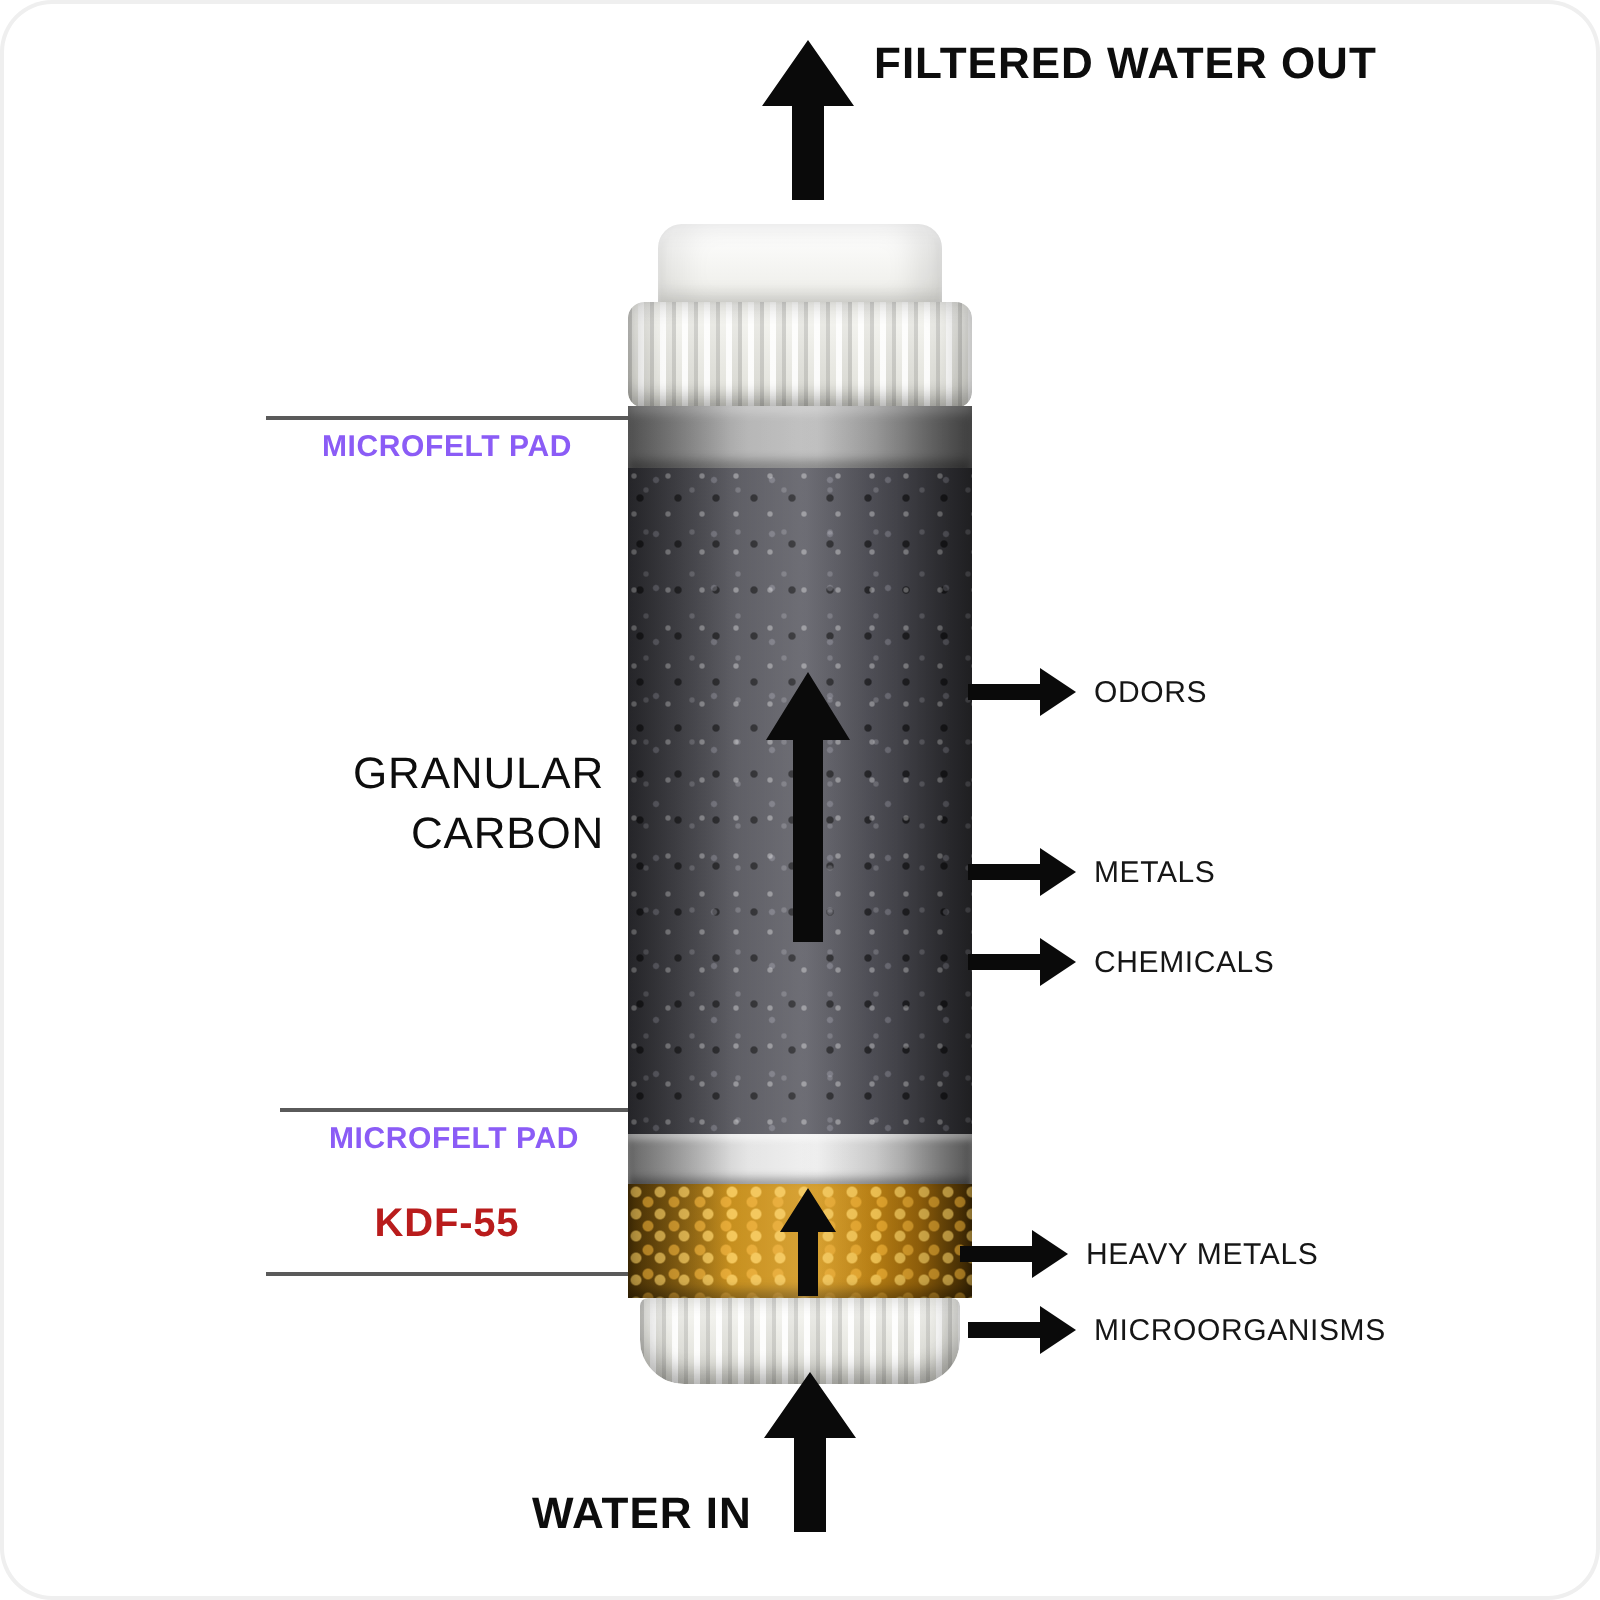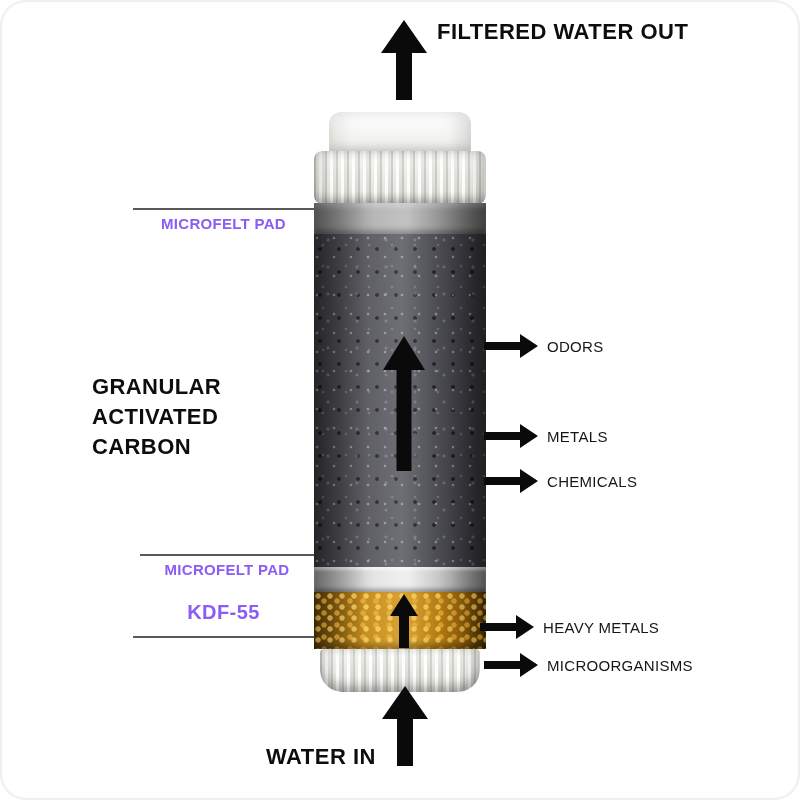--- a/index.html
+++ b/index.html
@@ -8,22 +8,22 @@
   .frame{
     position:relative; width:800px; height:800px; background:#ffffff;
     border-radius:26px; overflow:hidden;
     box-shadow: inset 0 0 0 2px #efefef;
   }
   .abs{ position:absolute; }
 
   
   .big-lbl{ font-weight:bold; font-size:22px; color:#0d0d0d; letter-spacing:.5px; }
   .mid-lbl{ font-weight:bold; font-size:15px; color:#8b5cf6; letter-spacing:.3px; }
-  .kdf-lbl{ font-weight:bold; font-size:20px; color:#8b5cf6; letter-spacing:.4px; }
-  .gac-lbl{ font-weight:bold; font-size:22px; color:#0d0d0d; line-height:30px; text-align:left; letter-spacing:.4px;}
+  .kdf-lbl{ font-weight:bold; font-size:20px; color:#b91c1c; letter-spacing:.4px; }
+  .gac-lbl{ font-weight:normal; font-size:22px; color:#0d0d0d; line-height:30px; text-align:right; letter-spacing:.4px;}
   .leader-top{ border-top:2px solid #5a5a5a; text-align:center; padding-top:5px; }
   .leader-line{ border-top:2px solid #5a5a5a; height:0; }
 
   
   .cap-top{
     left:329px; top:112px; width:142px; height:42px;
     background:linear-gradient(#ffffff, #ededE8 80%);
     background:linear-gradient(#ffffff, #ebebe6);
     border-radius:12px 12px 3px 3px;
     box-shadow: inset 0 -7px 8px rgba(0,0,0,.10), inset 14px 0 14px rgba(0,0,0,.06), inset -14px 0 14px rgba(0,0,0,.09), inset 0 3px 2px #ffffff;
@@ -118,21 +118,20 @@
         <path d="M14 0 L28 22 L19 22 L19 54 L9 54 L9 22 L0 22 Z" fill="#0a0a0a"></path>
       </svg>
   </div>
 
   <div class="abs leader-top" style="left:133px; top:208px; width:181px;">
     <span class="mid-lbl">MICROFELT PAD</span>
   </div>
 
   <div class="abs gac-lbl" style="left:92px; top:372px; width:210px;">
     <div>GRANULAR</div>
-    <div>ACTIVATED</div>
     <div>CARBON</div>
   </div>
 
   <div class="abs leader-top" style="left:140px; top:554px; width:174px;">
     <span class="mid-lbl">MICROFELT PAD</span>
   </div>
 
   <div class="abs kdf-lbl" style="left:133px; top:601px; width:181px; text-align:center;">KDF-55</div>
   <div class="abs leader-line" style="left:133px; top:636px; width:181px;"></div>
 

